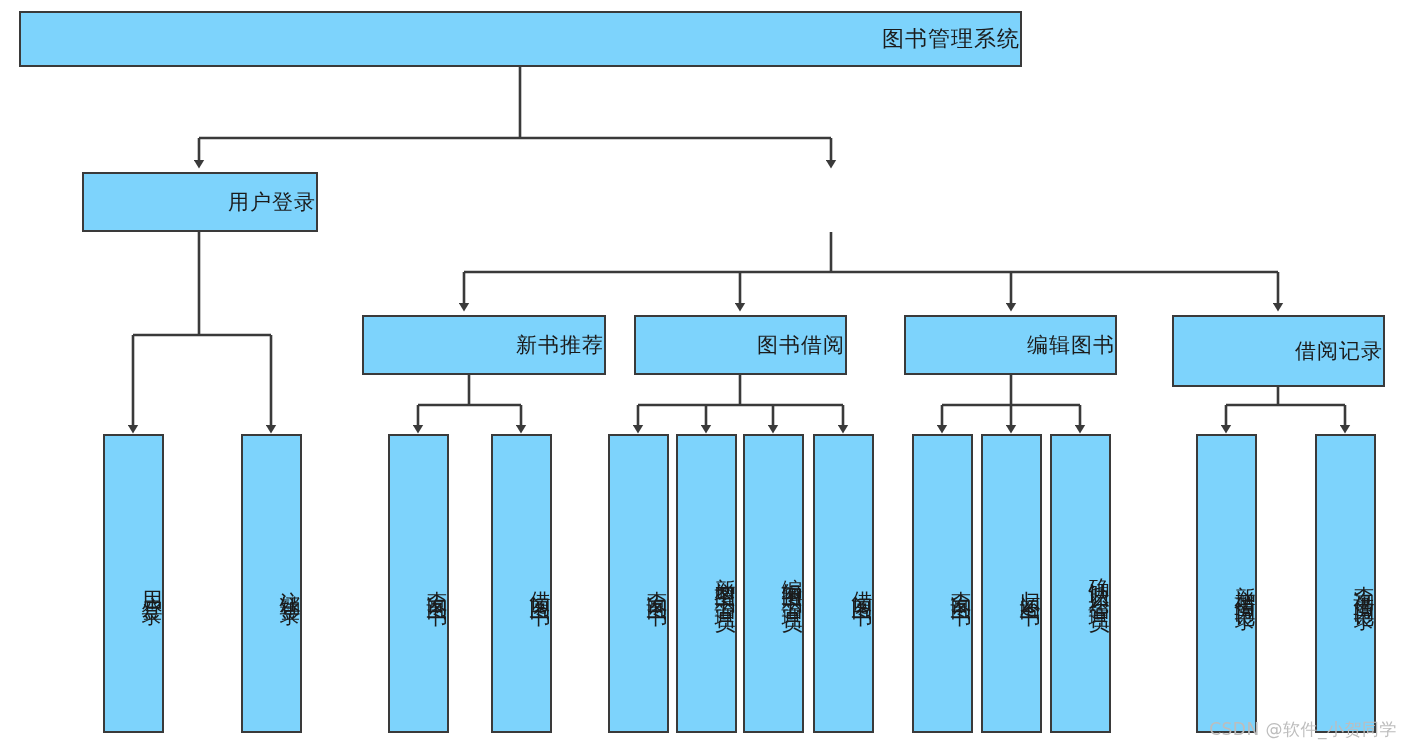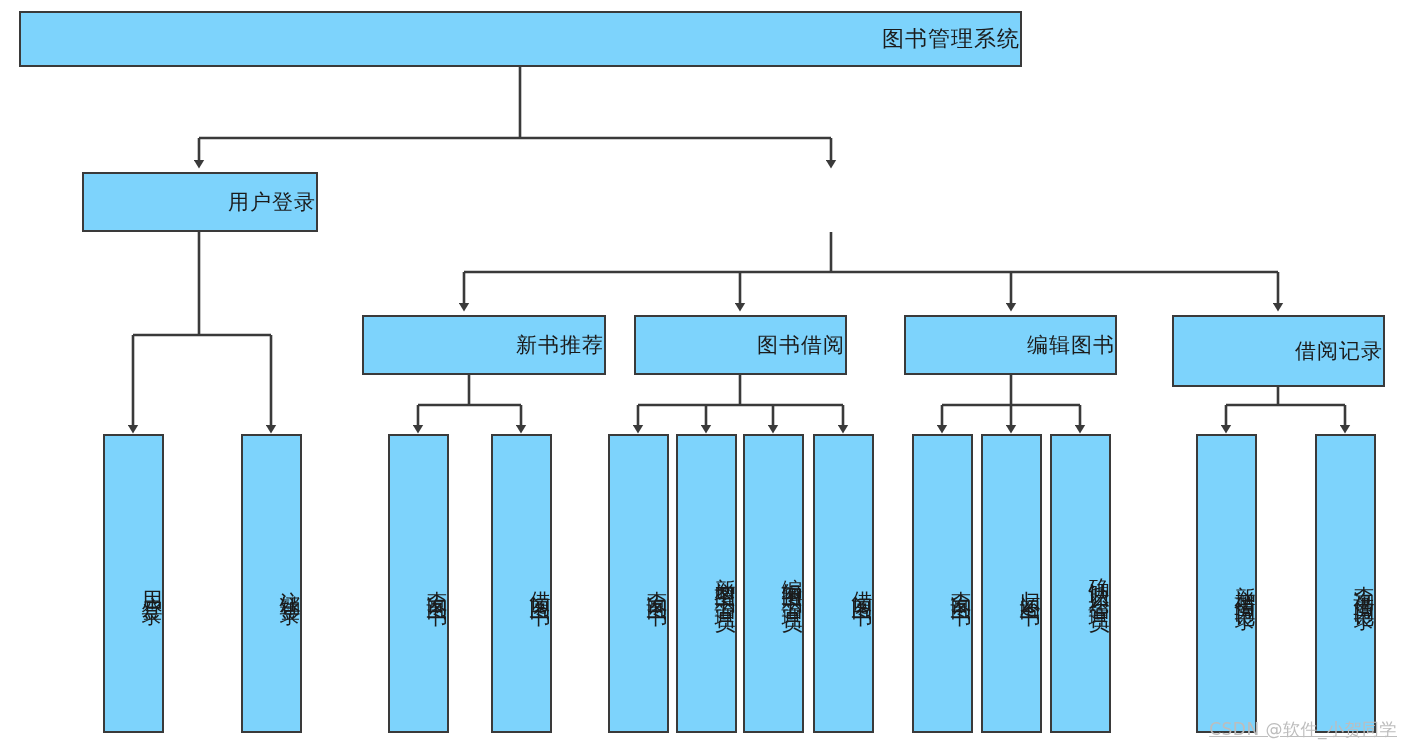--- a/index.html
+++ b/index.html
@@ -55,21 +55,20 @@
   }
   #watermark {
     position: absolute;
     right: 8px;
     bottom: 6px;
     font-size: 17px;
     color: #bdbdbd;
     letter-spacing: 0.5px;
     white-space: nowrap;
     pointer-events: none;
-    text-decoration: underline;
   }
 </style>
 </head>
 <body>
 
 <div id="canvas">
 
   <svg id="svg-layer" viewBox="0 0 1405 747" xmlns="http://www.w3.org/2000/svg">
     <defs>
       <marker id="arrow" markerWidth="9" markerHeight="11" refX="0.5" refY="5.5" orient="auto" markerUnits="userSpaceOnUse">

